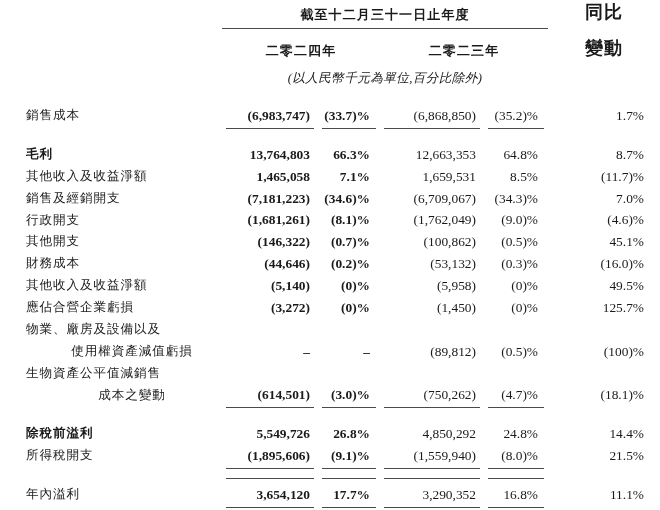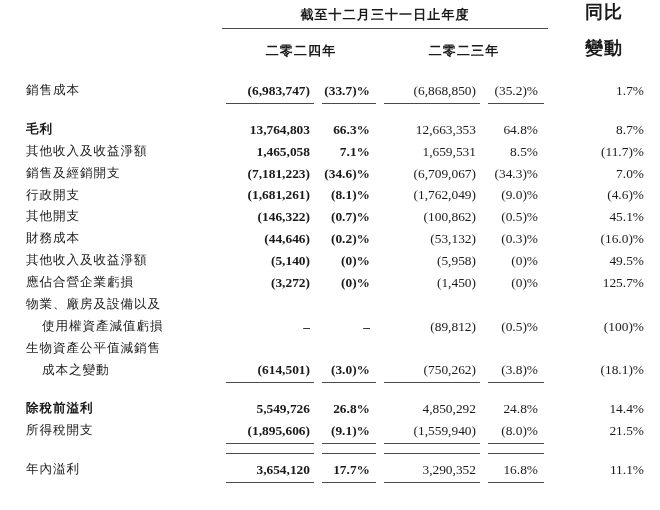--- a/index.html
+++ b/index.html
@@ -99,21 +99,21 @@
     font-family: "DejaVu Sans", "Liberation Sans", sans-serif;
     font-size: 12.6px;
     letter-spacing: 0.9px;
     padding-left: 26px;
     padding-top: 2px;
     padding-bottom: 2px;
     white-space: nowrap;
     line-height: 1.42;
   }
   .lbl.bold { font-weight: bold; }
-  .lbl.indent { padding-left: 42px; }
+  .lbl.indent { padding-left: 42px; text-align: center; }
 
   .num {
     text-align: right;
     font-size: 13.4px;
     padding-right: 8px;
     padding-top: 2px;
     padding-bottom: 2px;
     white-space: nowrap;
     font-variant-numeric: lining-nums;
   }
@@ -180,20 +180,25 @@
         <div class="hdr-rule"></div>
       </td>
       <td class="hdr-rule-cell"></td>
     </tr>
     <tr>
       <td></td>
       <td class="hdr-year" colspan="2">二零二四年</td>
       <td class="hdr-year" colspan="2">二零二三年</td>
       <td class="hdr-yoy-bot">變動</td>
     </tr>
+    <tr>
+      <td></td>
+      <td class="hdr-unit" colspan="4">(以人民幣千元為單位,百分比除外)</td>
+      <td></td>
+    </tr>
 
     <tr class="gap-row">
       <td colspan="6"></td>
     </tr>
 
 
     <tr class="ruled">
       <td class="lbl">銷售成本</td>
       <td class="num y24">(6,983,747)</td>
       <td class="num y24 pct">(33.7)%</td>
@@ -301,21 +306,21 @@
       <td></td>
       <td></td>
       <td></td>
       <td></td>
     </tr>
     <tr class="ruled">
       <td class="lbl indent">成本之變動</td>
       <td class="num y24">(614,501)</td>
       <td class="num y24 pct">(3.0)%</td>
       <td class="num">(750,262)</td>
-      <td class="num pct">(3.8)%</td>
+      <td class="num pct">(4.7)%</td>
       <td class="num yoy">(18.1)%</td>
     </tr>
 
     <tr class="gap-row">
       <td colspan="6"></td>
     </tr>
 
     <tr>
       <td class="lbl bold">除稅前溢利</td>
       <td class="num y24">5,549,726</td>

